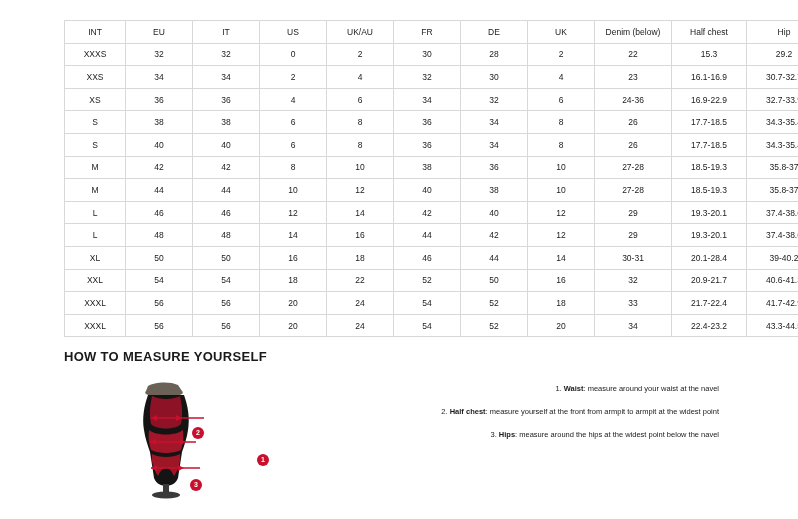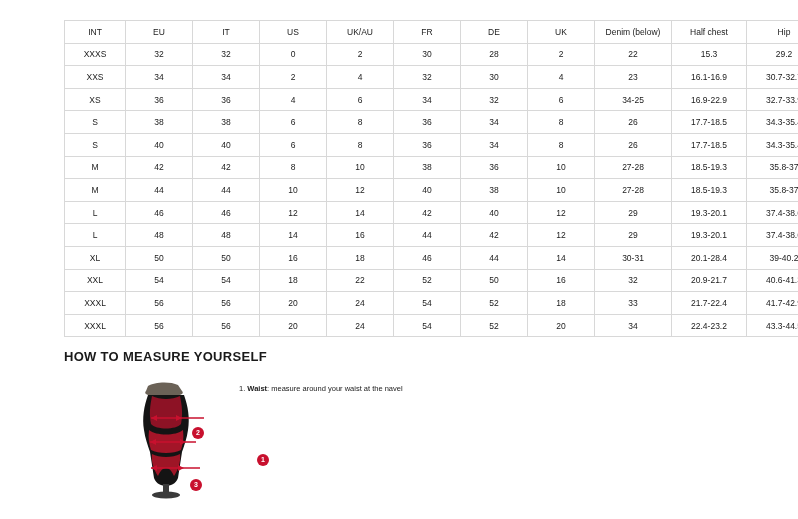--- a/index.html
+++ b/index.html
@@ -85,20 +85,21 @@
     left: 40px;
     top: 6px;
     width: 130px;
     height: 120px;
   }
   .steps {
     position: absolute;
     left: 175px;
     top: 10px;
     width: 480px;
+    text-align: right;
   }
   .step {
     font-size: 7.5px;
     line-height: 1.2;
     color: #1a1a1a;
     margin-bottom: 14px;
     white-space: nowrap;
   }
   .step .num { }
   .step b { font-weight: bold; }
@@ -171,21 +172,21 @@
         </tr>
         <tr>
           <td>XS</td>
           <td>36</td>
           <td>36</td>
           <td>4</td>
           <td>6</td>
           <td>34</td>
           <td>32</td>
           <td>6</td>
-          <td>34-25</td>
+          <td>24-36</td>
           <td>16.9-22.9</td>
           <td>32.7-33.9</td>
         </tr>
         <tr>
           <td>S</td>
           <td>38</td>
           <td>38</td>
           <td>6</td>
           <td>8</td>
           <td>36</td>
@@ -368,18 +369,26 @@
         <div class="marker m1">1</div>
         <div class="marker m2">2</div>
         <div class="marker m3">3</div>
       </div>
 
       <div class="steps">
         <div class="step">
           <span class="num">1.</span>
           <b>Waist</b><span>: measure around your waist at the navel</span>
         </div>
+        <div class="step">
+          <span class="num">2.</span>
+          <b>Half chest</b><span>: measure yourself at the front from armpit to armpit at the widest point</span>
+        </div>
+        <div class="step">
+          <span class="num">3.</span>
+          <b>Hips</b><span>: measure around the hips at the widest point below the navel</span>
+        </div>
       </div>
 
     </div>
   </div>
 
 </div>
 
 </body></html>

